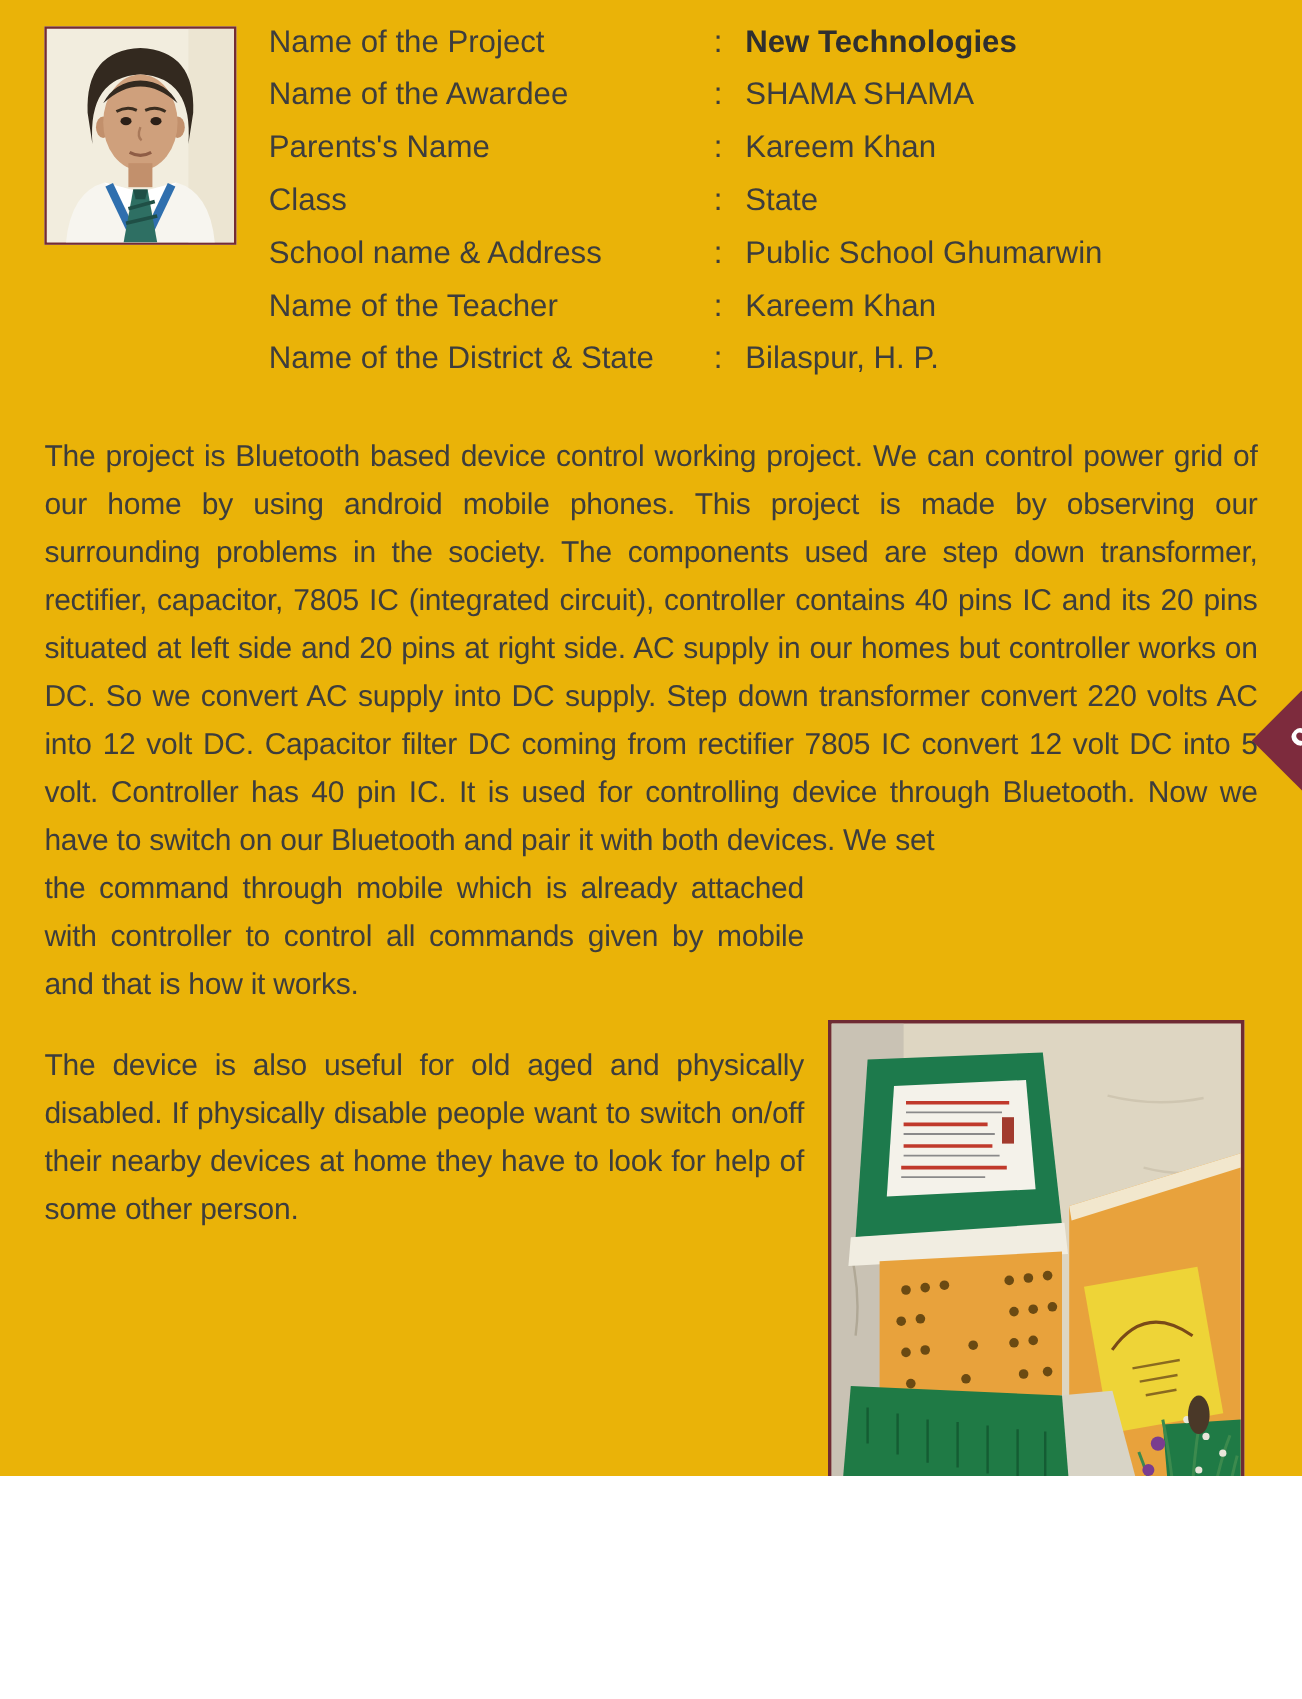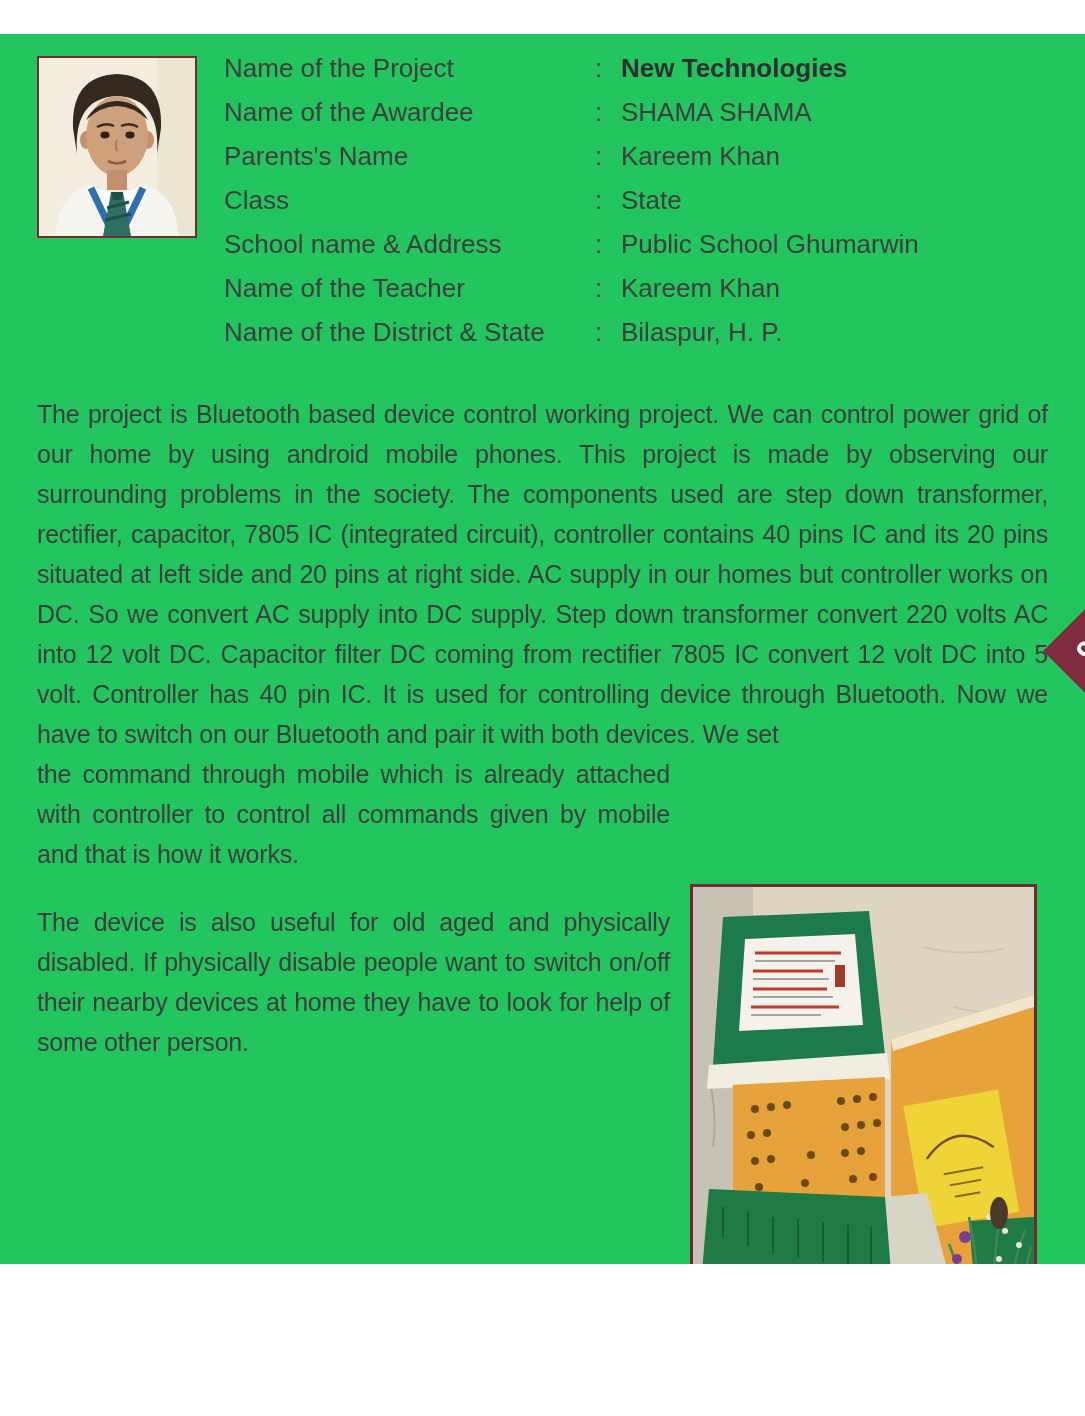--- a/index.html
+++ b/index.html
@@ -1,24 +1,23 @@
 <!DOCTYPE html>
 <html><head>
 <meta charset="utf-8">
 <style>
   html, body { margin: 0; padding: 0; background: #ffffff; }
   .page {
     position: relative;
     width: 1085px;
     height: 1230px;
-    background: #22c55e;
+    background: #eab308;
     overflow: hidden;
     font-family: "Liberation Sans", sans-serif;
     color: #3d3d3d;
-    margin-top: 34px;
   }
   .content { position: absolute; left: 37px; right: 37px; top: 0; }
 
   
   .photo-frame {
     position: absolute; left: 37px; top: 22px;
     width: 156px; height: 178px;
     border: 2px solid #732c36; box-sizing: content-box;
     background: #f2edde;
   }

